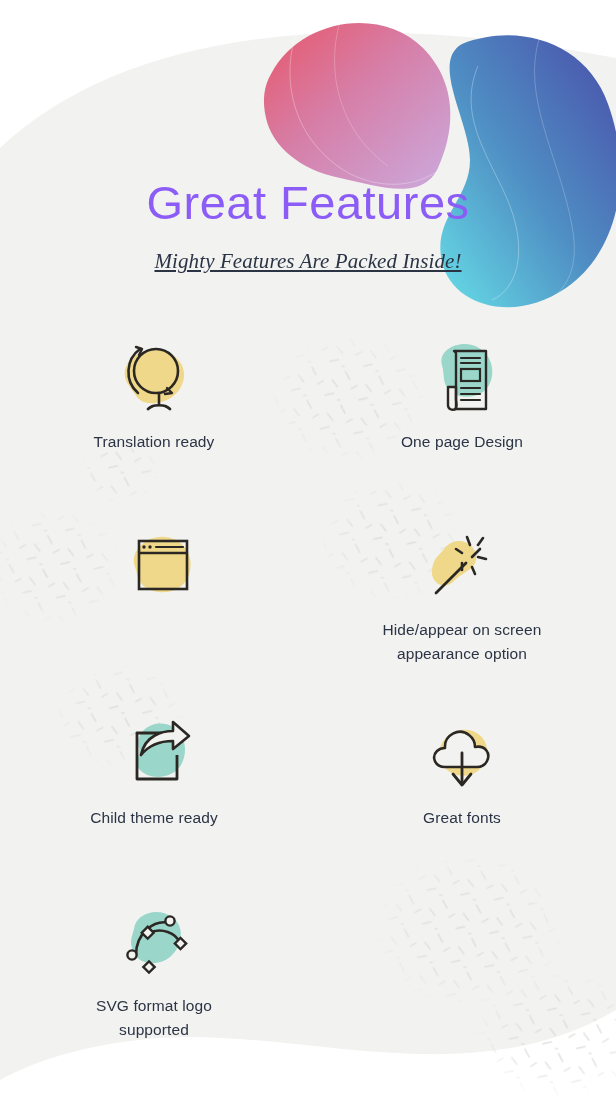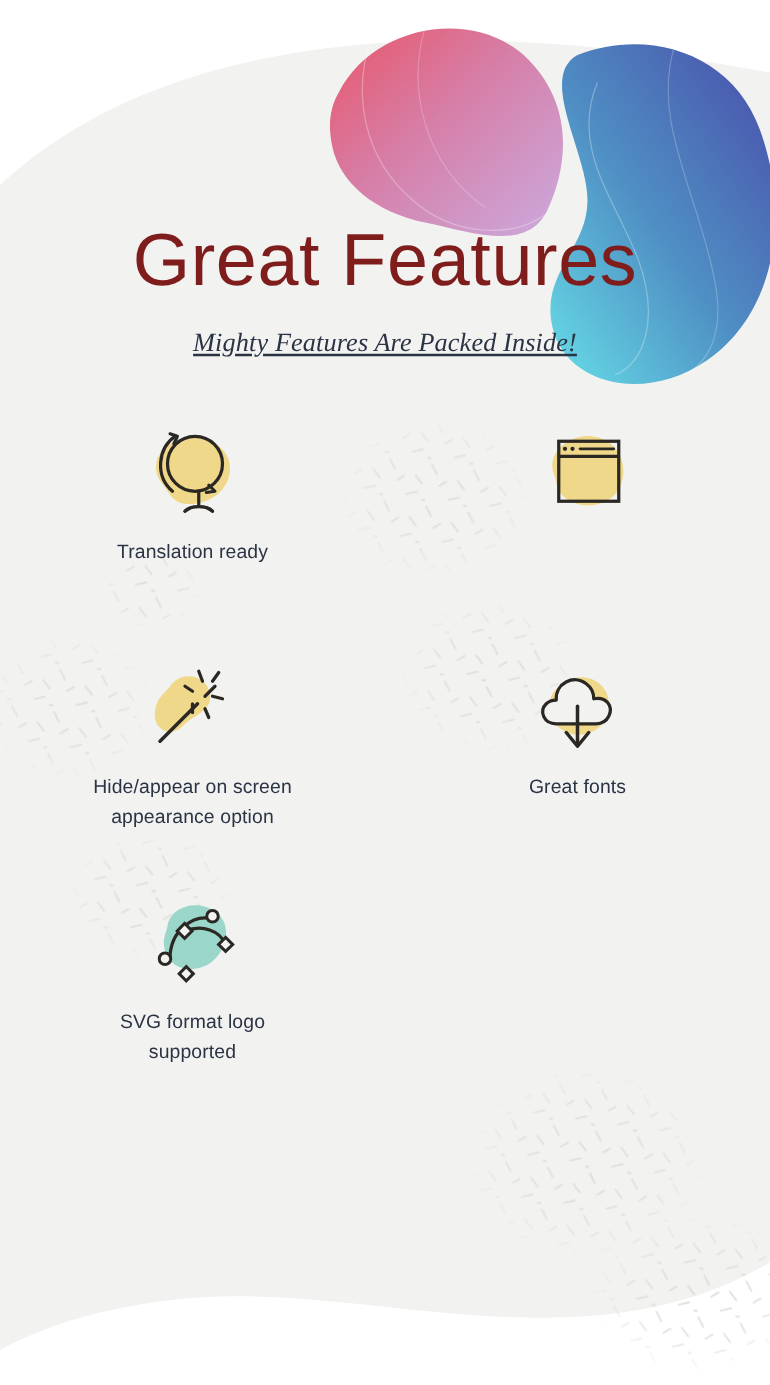--- a/index.html
+++ b/index.html
@@ -14,22 +14,22 @@
   #page { position:relative; width:616px; height:1108px; overflow:hidden; }
 
   
   .bg-layer { position:absolute; inset:0; width:616px; height:1108px; }
   .bg-svg   { position:absolute; left:0; top:0; }
 
   
   .header { position:absolute; left:0; top:178px; width:616px; text-align:center; z-index:6; }
   .title {
     font-family:"Liberation Sans", sans-serif;
-    font-size:59px; font-weight:400; letter-spacing:0.5px;
-    line-height:1.05; color:#7f1d1d;
+    font-size:47px; font-weight:400; letter-spacing:0.5px;
+    line-height:1.05; color:#8b5cf6;
   }
   .subtitle {
     margin-top:22px;
     font-family:"Liberation Serif", serif;
     font-style:italic; font-weight:400;
     font-size:21px; letter-spacing:0.1px; color:#2b3445;text-decoration:underline;
   }
 
   
   .features {
@@ -168,20 +168,36 @@
           <path d="M55 53 L60 58 L53 59" fill="none" stroke="#2b2823" stroke-width="2.4" stroke-linecap="round" stroke-linejoin="round"></path>
           <line x1="47" y1="58" x2="47" y2="70" stroke="#2b2823" stroke-width="2.6" stroke-linecap="round"></line>
           <path d="M36 74 C 40 69, 54 69, 58 74" fill="none" stroke="#2b2823" stroke-width="2.6" stroke-linecap="round"></path>
           <line x1="41" y1="71" x2="36" y2="74" stroke="#2b2823" stroke-width="2.4" stroke-linecap="round"></line>
           <line x1="53" y1="71" x2="58" y2="74" stroke="#2b2823" stroke-width="2.4" stroke-linecap="round"></line>
         </svg>
       </div>
       <div class="feature-label">Translation ready</div>
     </div>
 
+    <div class="feature f1 row0">
+      <div class="icon-wrap">
+        <svg width="86" height="86" viewBox="0 0 86 86">
+          <path d="M20 30 C 16 16, 34 6, 50 10 C 68 15, 74 34, 68 48 C 62 63, 40 66, 28 56 C 20 49, 23 41, 20 30 Z" fill="#9ad6ca"></path>
+          <path d="M26 52 L26 70 C 26 74, 30 76, 34 74 L34 52 Z" fill="#f2f2f0" stroke="#2b2823" stroke-width="2.4" stroke-linejoin="round"></path>
+          <path d="M32 16 L64 16 L64 74 L33 74 C 36 72, 34 68, 34 64 L34 18 Z" fill="none" stroke="#2b2823" stroke-width="2.4" stroke-linejoin="round"></path>
+          <line x1="39" y1="23" x2="58" y2="23" stroke="#2b2823" stroke-width="2.2" stroke-linecap="round"></line>
+          <line x1="39" y1="28" x2="58" y2="28" stroke="#2b2823" stroke-width="2.2" stroke-linecap="round"></line>
+          <rect x="39" y="34" width="19" height="12" fill="none" stroke="#2b2823" stroke-width="2.2"></rect>
+          <line x1="39" y1="53" x2="58" y2="53" stroke="#2b2823" stroke-width="2.2" stroke-linecap="round"></line>
+          <line x1="39" y1="59" x2="58" y2="59" stroke="#2b2823" stroke-width="2.2" stroke-linecap="round"></line>
+          <line x1="39" y1="65" x2="58" y2="65" stroke="#2b2823" stroke-width="2.2" stroke-linecap="round"></line>
+        </svg>
+      </div>
+      <div class="feature-label">One page Design</div>
+    </div>
 
 
     <div class="feature f3">
       <div class="icon-wrap">
         <svg width="86" height="86" viewBox="0 0 86 86">
           <path d="M16 44 C 10 28, 28 12, 46 14 C 66 16, 76 34, 70 52 C 64 70, 40 74, 26 64 C 18 58, 19 52, 16 44 Z" fill="#f0d88a"></path>
           <rect x="20" y="18" width="48" height="48" fill="none" stroke="#2b2823" stroke-width="2.6"></rect>
           <line x1="20" y1="30" x2="68" y2="30" stroke="#2b2823" stroke-width="2.6"></line>
           <circle cx="25" cy="24" r="1.7" fill="#2b2823"></circle>
           <circle cx="31" cy="24" r="1.7" fill="#2b2823"></circle>
@@ -201,20 +217,31 @@
           <line x1="58" y1="22" x2="63" y2="15" stroke="#2b2823" stroke-width="2.6" stroke-linecap="round"></line>
           <line x1="58" y1="34" x2="66" y2="36" stroke="#2b2823" stroke-width="2.6" stroke-linecap="round"></line>
           <line x1="52" y1="44" x2="55" y2="51" stroke="#2b2823" stroke-width="2.6" stroke-linecap="round"></line>
           <line x1="42" y1="40" x2="42" y2="47" stroke="#2b2823" stroke-width="2.6" stroke-linecap="round"></line>
         </svg>
       </div>
       <div class="feature-label">Hide/appear on screen
 appearance option</div>
     </div>
 
+    <div class="feature f5">
+      <div class="icon-wrap">
+        <svg width="86" height="86" viewBox="0 0 86 86">
+          <path d="M24 36 C 20 20, 38 8, 54 14 C 70 20, 74 40, 66 54 C 58 68, 34 70, 24 58 C 18 50, 26 46, 24 36 Z" fill="#9ad6ca"></path>
+          <path d="M22 22 L22 68 L62 68 L62 44" fill="none" stroke="#2b2823" stroke-width="2.8" stroke-linejoin="round"></path>
+          <path d="M22 22 L50 22" fill="none" stroke="#2b2823" stroke-width="2.8" stroke-linecap="round"></path>
+          <path d="M26 44 C 30 24, 48 20, 58 20 L58 11 L74 25 L58 38 L58 30 C 46 30, 34 34, 26 44 Z" fill="#f2f2f0" stroke="#2b2823" stroke-width="2.6" stroke-linejoin="round"></path>
+        </svg>
+      </div>
+      <div class="feature-label">Child theme ready</div>
+    </div>
 
     <div class="feature f6">
       <div class="icon-wrap">
         <svg width="86" height="86" viewBox="0 0 86 86">
           <path d="M28 26 C 44 12, 66 20, 68 38 C 70 56, 54 68, 38 64 C 22 60, 18 44, 22 34 C 24 30, 26 28, 28 26 Z" fill="#f0d88a"></path>
           <path d="M26 56 C 16 56, 12 46, 18 40 C 20 38, 23 37, 26 37
                    C 25 24, 40 16, 50 24 C 54 27, 56 32, 56 36
                    C 66 34, 72 42, 68 50 C 66 54, 62 56, 58 56 Z" fill="#f2f2f0" stroke="#2b2823" stroke-width="2.6" stroke-linejoin="round"></path>
           <line x1="43" y1="42" x2="43" y2="72" stroke="#2b2823" stroke-width="2.8" stroke-linecap="round"></line>
           <path d="M34 63 L43 74 L52 63" fill="none" stroke="#2b2823" stroke-width="2.8" stroke-linecap="round" stroke-linejoin="round"></path>

